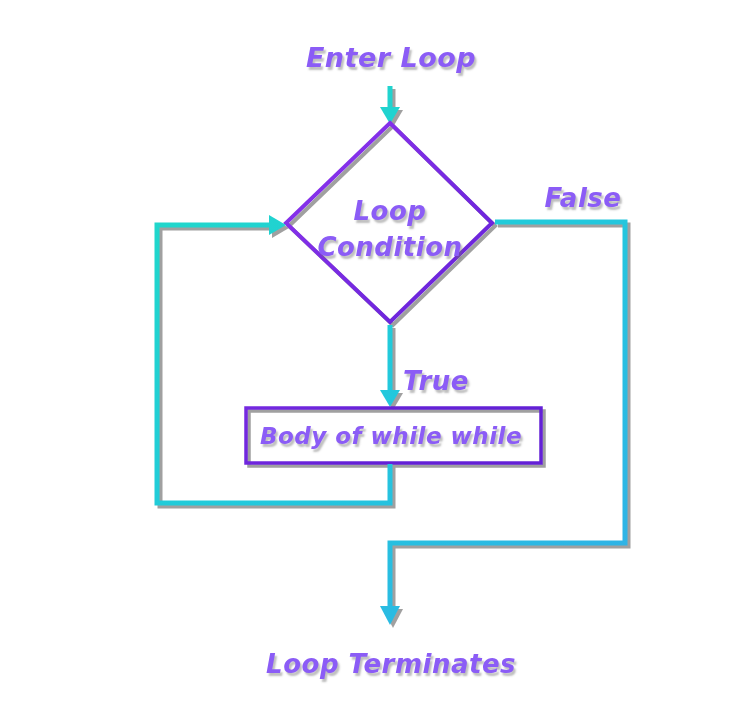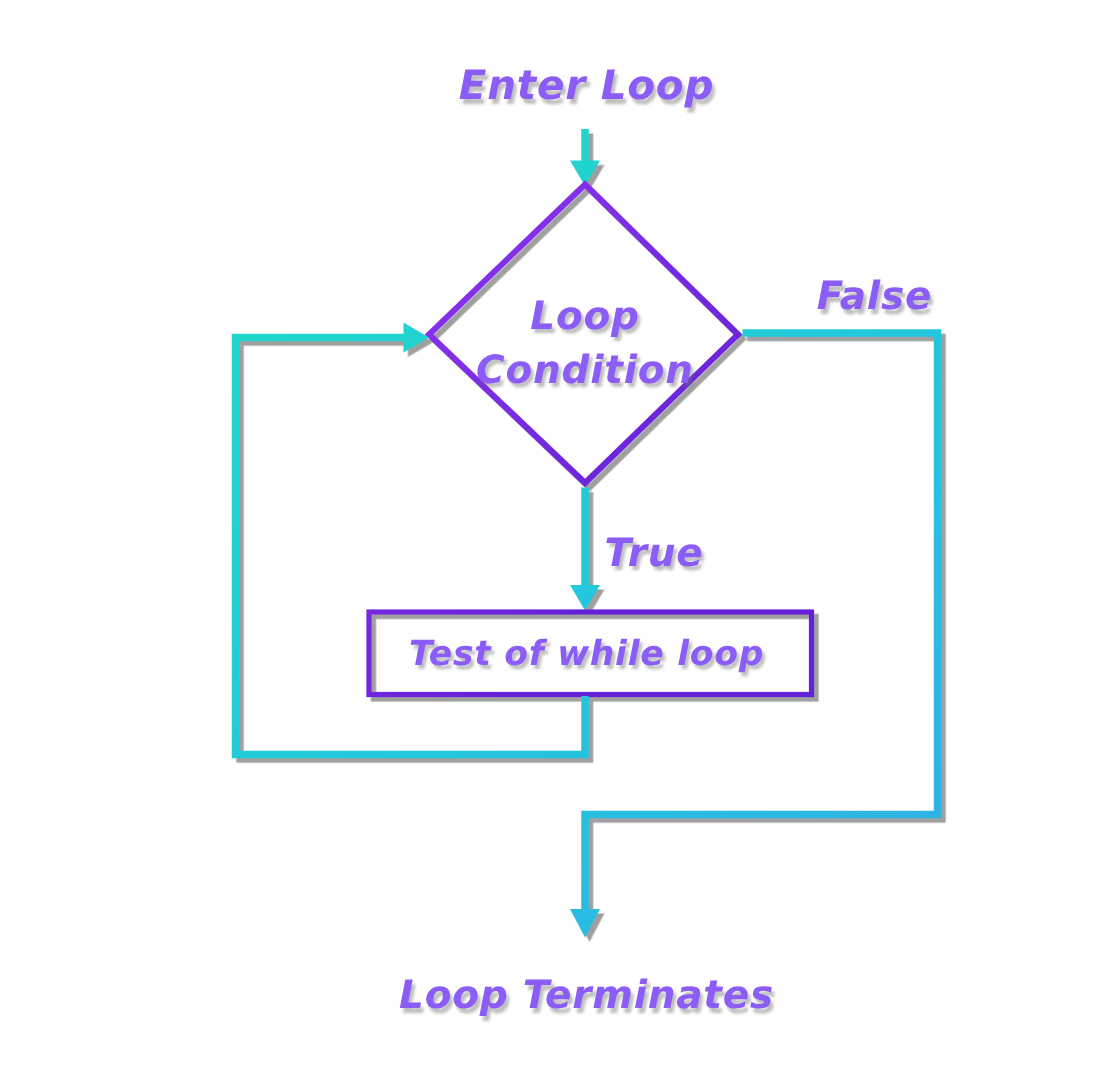--- a/index.html
+++ b/index.html
@@ -20,24 +20,24 @@
     font-weight:700;
     text-align:center;
     letter-spacing:0.5px;
     text-shadow:2px 3px 2px rgba(110,110,110,0.45);
     white-space:nowrap;
     font-style:italic;
   }
   .lbl-enter{left:291px;top:42px;width:200px;font-size:27px;}
   .lbl-test{left:300px;top:193px;width:180px;font-size:26px;line-height:36px;}
   .lbl-false{left:533px;top:183px;width:100px;font-size:26px;}
-  .lbl-true{left:386px;top:354px;width:100px;font-size:26px;}
+  .lbl-true{left:386px;top:366px;width:100px;font-size:26px;}
   .lbl-body{left:251px;top:423px;width:280px;font-size:23px;}
   .lbl-continues{left:7px;top:352px;width:140px;font-size:26px;line-height:40px;text-align:right;}
-  .lbl-terminates{left:266px;top:649px;width:250px;font-size:26px;}
+  .lbl-terminates{left:266px;top:649px;width:250px;font-size:26px;text-align:right;}
 </style>
 </head>
 <body>
 
 <div id="canvas">
 
   <svg id="wires" width="736" height="716" viewBox="0 0 736 716">
     <defs>
       <linearGradient id="cy" x1="150" y1="80" x2="650" y2="650" gradientUnits="userSpaceOnUse">
         <stop offset="0" stop-color="#1fdcc4"></stop>
@@ -71,20 +71,20 @@
 
   <div class="label lbl-test">
     <div>Loop</div>
     <div>Condition</div>
   </div>
 
   <div class="label lbl-false">False</div>
 
   <div class="label lbl-true">True</div>
 
-  <div class="label lbl-body">Test of while loop</div>
+  <div class="label lbl-body">Body of while while</div>
 
   <div class="label lbl-continues">
   </div>
 
   <div class="label lbl-terminates">Loop Terminates</div>
 
 </div>
 
 </body></html>

